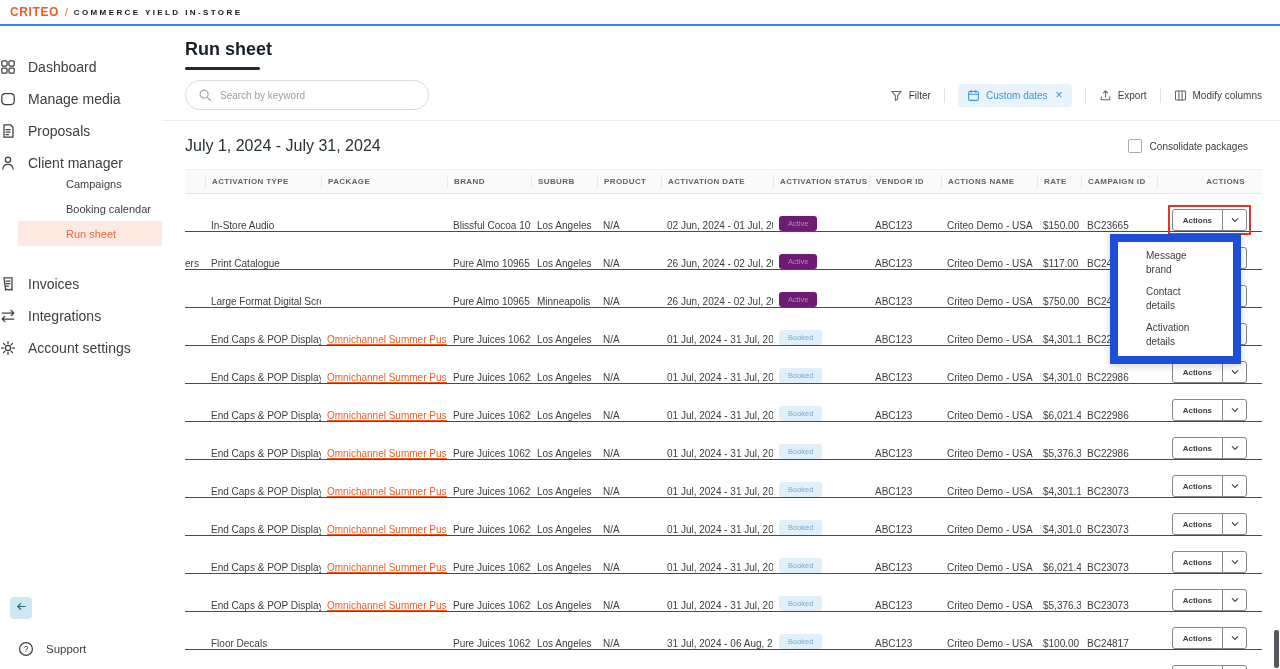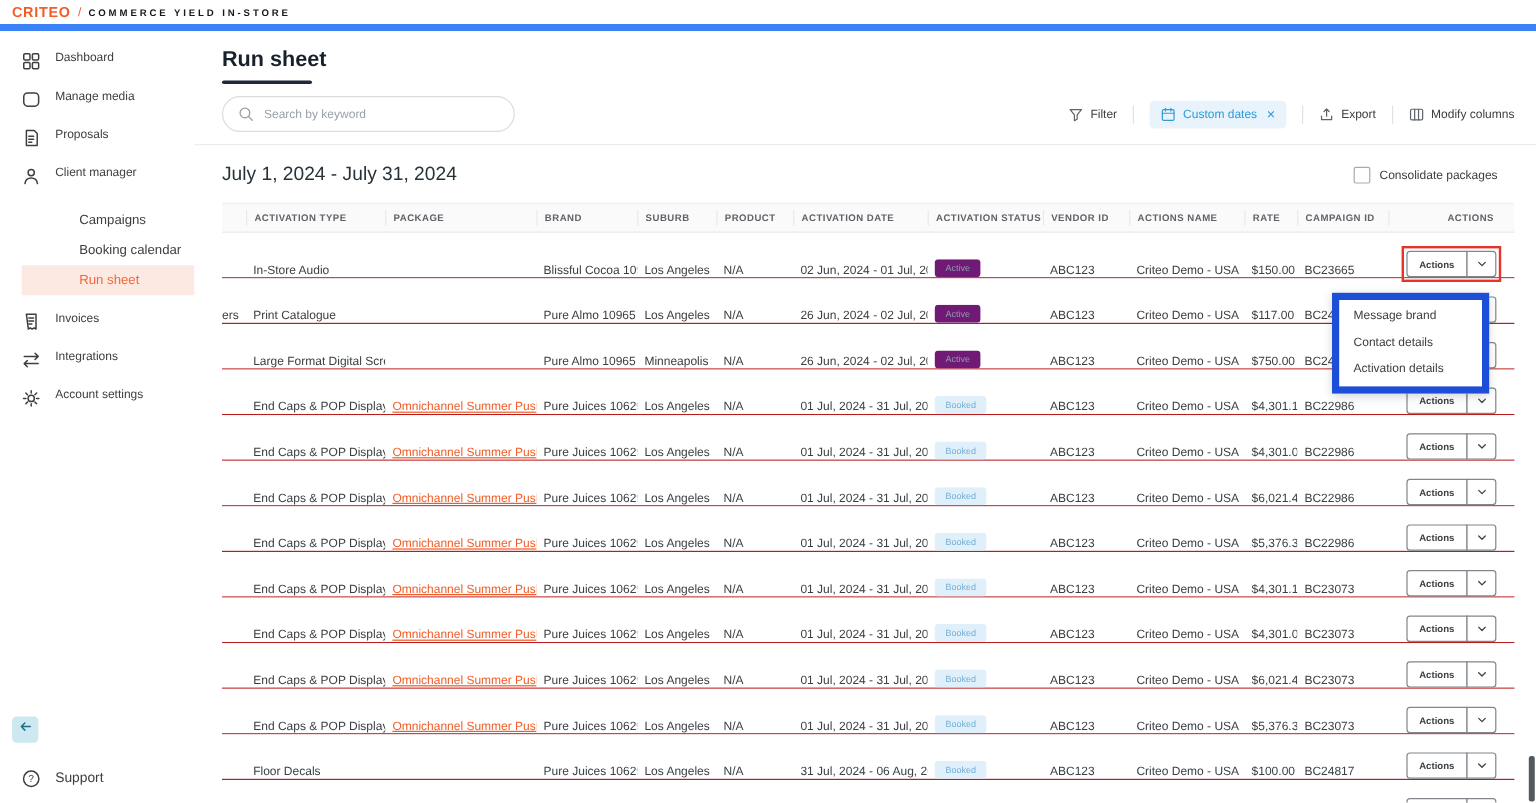--- a/index.html
+++ b/index.html
@@ -1,29 +1,29 @@
 <!DOCTYPE html>
 <html><head>
 <meta charset="utf-8">
 <style>
 *{margin:0;padding:0;box-sizing:border-box;}
 html,body{width:1280px;height:669px;overflow:hidden;background:#fff;
   font-family:"Liberation Sans",sans-serif;color:#3c4043;}
 body{position:relative;}
 
 
-.topbar{height:26px;display:flex;align-items:center;padding-left:10px;background:#fff;border-bottom:6px solid #3b82f6;text-align:right;}
+.topbar{height:26px;display:flex;align-items:center;padding-left:10px;background:#fff;border-bottom:2px solid #3b82f6;text-align:right;}
 .logo{color:#F25C26;font-weight:800;font-size:12px;letter-spacing:.6px;}
 .logo-sep{color:#F25C26;margin:0 6px;font-size:10px;}
 .product-name{font-size:8px;font-weight:700;letter-spacing:2.4px;color:#15181c;}
 
 
 .sidebar{position:absolute;left:0;top:26px;bottom:0;width:162px;background:#fff;}
 .nav{padding-top:17px;}
-.nav-item{display:flex;align-items:flex-start;height:32px;padding-left:18px;gap:12px;font-size:10px;color:#3c4043;cursor:pointer;}
+.nav-item{display:flex;align-items:flex-end;height:32px;gap:12px;font-size:14px;color:#3c4043;cursor:pointer;}
 .nav-item.active{color:#F25C26;}
 .nav-item.spaced{margin-top:14px;}
 .nav-icon{width:16px;height:16px;display:inline-flex;flex:0 0 16px;}
 .nav-icon svg{width:16px;height:16px;}
 .sub-item{height:25px;display:flex;align-items:center;padding-left:48px;font-size:11px;color:#3c4043;cursor:pointer;margin-left:18px;}
 .sub-item.active{background:#FCEAE2;color:#F0683C;}
 .collapse-btn{position:absolute;left:10px;bottom:50px;width:22px;height:22px;background:#CDE8F0;border-radius:4px;
   display:flex;align-items:center;justify-content:center;color:#1F6E85;cursor:pointer;}
 .collapse-btn svg{width:13px;height:13px;}
 .support{position:absolute;left:18px;bottom:12px;display:flex;align-items:center;gap:12px;font-size:11.5px;color:#3c4043;cursor:pointer;}
@@ -97,22 +97,22 @@
 .btn-group{display:flex;height:22px;}
 .btn-group.annotated{outline:2px solid #E5342C;outline-offset:2px;}
 .btn-actions{border:1px solid #80868B;border-radius:3px 0 0 3px;background:#fff;padding:0 10px;
   font-size:8px;font-weight:700;color:#3c4043;font-family:"Liberation Sans",sans-serif;cursor:pointer;display:flex;align-items:center;}
 .btn-caret{border:1px solid #80868B;margin-left:-1px;border-radius:0 3px 3px 0;background:#fff;width:25px;
   display:flex;align-items:center;justify-content:center;color:#3c4043;cursor:pointer;}
 .btn-caret .ico{width:10px;height:10px;display:inline-flex;}
 .btn-caret svg{width:10px;height:10px;}
 
 
-.menu{position:absolute;left:1110px;top:244px;width:131px;background:#fff;border:6px solid #1d4ed8;
-  box-shadow:0 2px 8px rgba(0,0,0,.18);z-index:50;padding:3px 0;}
+.menu{position:absolute;left:1110px;top:234px;width:131px;background:#fff;border:8px solid #1d4ed8;
+  box-shadow:0 2px 8px rgba(0,0,0,.18);z-index:50;padding:3px 16px;}
 .menu-item{padding:4px 12px;font-size:10px;color:#3c4043;line-height:14px;cursor:pointer;}
 
 .vscroll{position:absolute;right:1px;bottom:1px;width:5px;height:38px;background:#55595E;border-radius:2px;z-index:60;cursor:pointer;}
 </style>
 </head>
 <body>
 
 <div class="topbar">
   <span class="logo">CRITEO</span>
   <span class="logo-sep">/</span>

